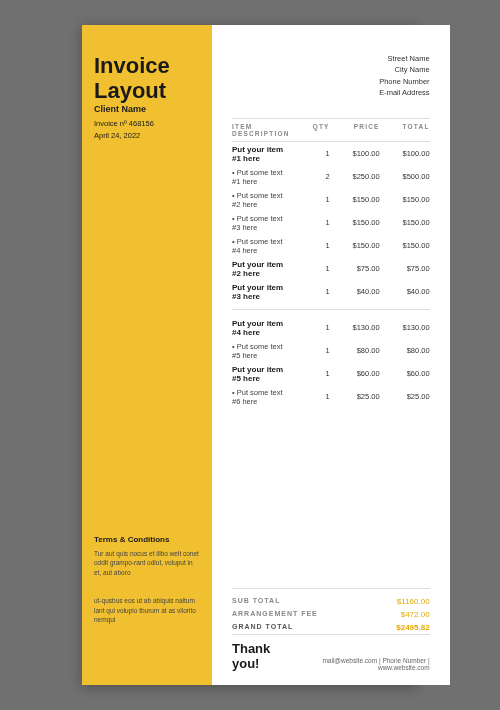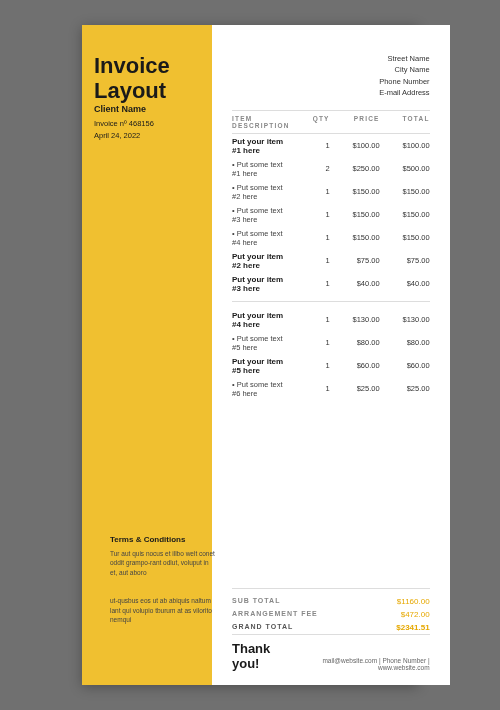--- a/index.html
+++ b/index.html
@@ -32,21 +32,21 @@
       flex: 1;
       background: #fff;
       padding: 28px 20px 14px 20px;
       display: flex;
       flex-direction: column;
     }
     
     .header-top {
       display: flex;
       justify-content: flex-end;
-      margin-bottom: 4px;
+      margin-bottom: 12px;
     }
     .address-block {
       text-align: right;
       font-size: 7.5px;
       color: #333;
       line-height: 1.5;
     }
     
     .left-title {
       padding: 28px 12px 0 12px;
@@ -65,21 +65,21 @@
     }
     .invoice-meta {
       padding: 4px 12px 0 12px;
       font-size: 7.5px;
       color: #1a1a1a;
       line-height: 1.6;
     }
     .terms-box {
       position: absolute;
       bottom: 60px;
-      left: 16px;
+      left: 0;
       width: 100%;
       padding: 0 12px;
     }
     .terms-title {
       font-size: 8px;
       font-weight: 700;
       color: #1a1a1a;
       margin-bottom: 5px;
     }
     .terms-text {
@@ -319,21 +319,21 @@
       <div class="total-row">
         <span class="total-label">SUB TOTAL</span>
         <span class="total-value">$1160.00</span>
       </div>
       <div class="total-row">
         <span class="total-label">ARRANGEMENT FEE</span>
         <span class="total-value">$472.00</span>
       </div>
       <div class="total-row grand-row">
         <span class="total-label">GRAND TOTAL</span>
-        <span class="total-value">$2341.51</span>
+        <span class="total-value">$2495.82</span>
       </div>
     </div>
 
     <div class="footer">
       <span class="footer-thanks">Thank you!</span>
       <span class="footer-contact">mail@website.com | Phone Number | www.website.com</span>
     </div>
   </div>
 </div>
 

